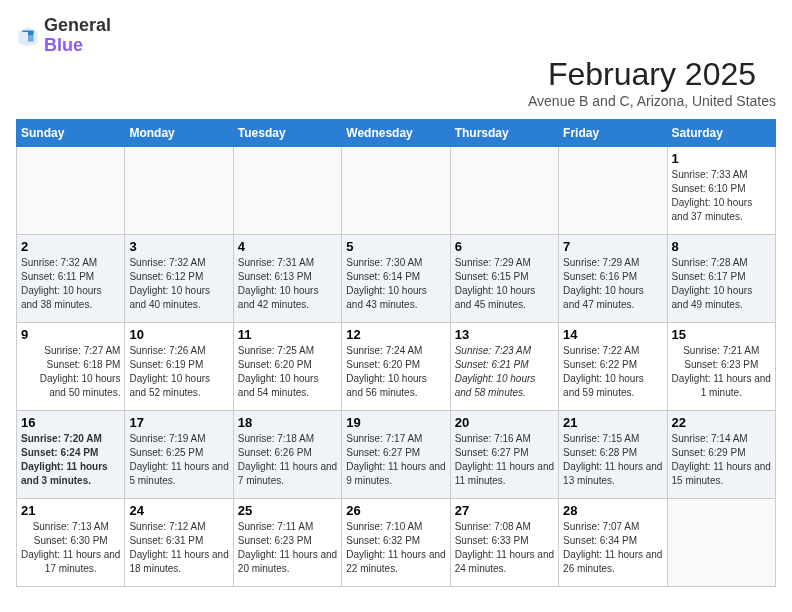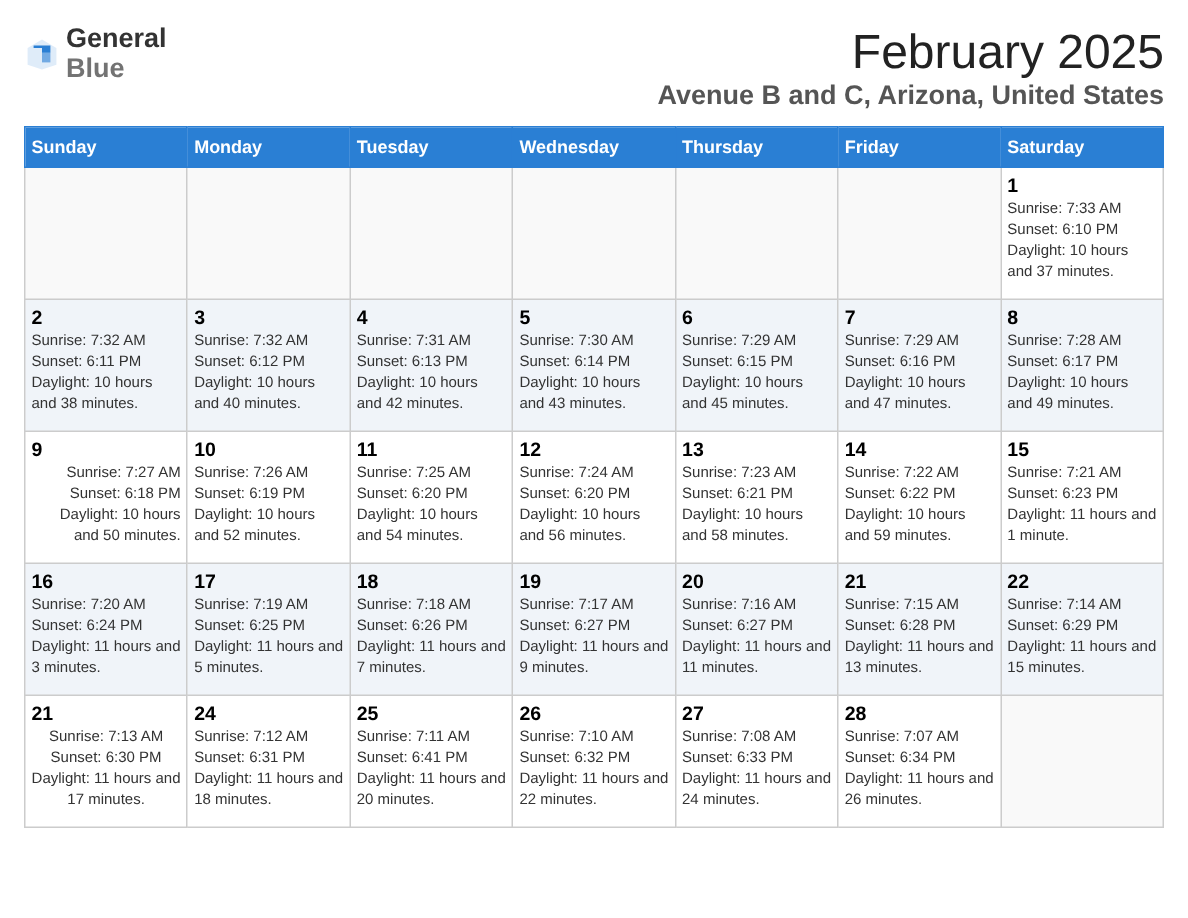--- a/index.html
+++ b/index.html
@@ -21,37 +21,37 @@
       display: flex;
       align-items: center;
       gap: 4px;
     }
     .logo-text {
       font-size: 18px;
       font-weight: bold;
       line-height: 1.1;
     }
     .logo-text .general { color: #333; }
-    .logo-text .blue { color: #737373; }
+    .logo-text .blue { color: #8b5cf6; }
     .logo-icon {
       width: 24px;
       height: 24px;
     }
     .title-section {
-      text-align: right;
+      text-align: center;
+      margin-top: 40px;
     }
     .month-year {
       font-size: 32px;
       font-weight: normal;
       color: #222;
     }
     .location {
-      font-size: 18px;
+      font-size: 14px;
       color: #555;
-      font-weight: bold;
     }
     table {
       width: 100%;
       border-collapse: collapse;
       font-size: 11px;
     }
     thead tr th {
       background-color: #2a7fd4;
       color: #fff;
       padding: 6px 4px;
@@ -198,41 +198,41 @@
 Daylight: 10 hours and 54 minutes.</div>
         </td>
         <td>
           <span class="day-number">12</span>
           <div class="day-detail" style="white-space: pre-line;">Sunrise: 7:24 AM
 Sunset: 6:20 PM
 Daylight: 10 hours and 56 minutes.</div>
         </td>
         <td>
           <span class="day-number">13</span>
-          <div class="day-detail" style="white-space: pre-line;">Sunrise: 7:23 AM
+          <div class="day-detail" style="white-space: pre-line; font-style: italic;">Sunrise: 7:23 AM
 Sunset: 6:21 PM
 Daylight: 10 hours and 58 minutes.</div>
         </td>
         <td>
           <span class="day-number">14</span>
           <div class="day-detail" style="white-space: pre-line;">Sunrise: 7:22 AM
 Sunset: 6:22 PM
 Daylight: 10 hours and 59 minutes.</div>
         </td>
         <td>
           <span class="day-number">15</span>
-          <div class="day-detail" style="white-space: pre-line;">Sunrise: 7:21 AM
+          <div class="day-detail" style="white-space: pre-line; text-align: center;">Sunrise: 7:21 AM
 Sunset: 6:23 PM
 Daylight: 11 hours and 1 minute.</div>
         </td>
       </tr>
       <tr class="alt-row">
         <td>
           <span class="day-number">16</span>
-          <div class="day-detail" style="white-space: pre-line;">Sunrise: 7:20 AM
+          <div class="day-detail" style="white-space: pre-line; font-weight: bold;">Sunrise: 7:20 AM
 Sunset: 6:24 PM
 Daylight: 11 hours and 3 minutes.</div>
         </td>
         <td>
           <span class="day-number">17</span>
           <div class="day-detail" style="white-space: pre-line;">Sunrise: 7:19 AM
 Sunset: 6:25 PM
 Daylight: 11 hours and 5 minutes.</div>
         </td>
         <td>
@@ -275,21 +275,21 @@
         </td>
         <td>
           <span class="day-number">24</span>
           <div class="day-detail" style="white-space: pre-line;">Sunrise: 7:12 AM
 Sunset: 6:31 PM
 Daylight: 11 hours and 18 minutes.</div>
         </td>
         <td>
           <span class="day-number">25</span>
           <div class="day-detail" style="white-space: pre-line;">Sunrise: 7:11 AM
-Sunset: 6:41 PM
+Sunset: 6:23 PM
 Daylight: 11 hours and 20 minutes.</div>
         </td>
         <td>
           <span class="day-number">26</span>
           <div class="day-detail" style="white-space: pre-line;">Sunrise: 7:10 AM
 Sunset: 6:32 PM
 Daylight: 11 hours and 22 minutes.</div>
         </td>
         <td>
           <span class="day-number">27</span>

